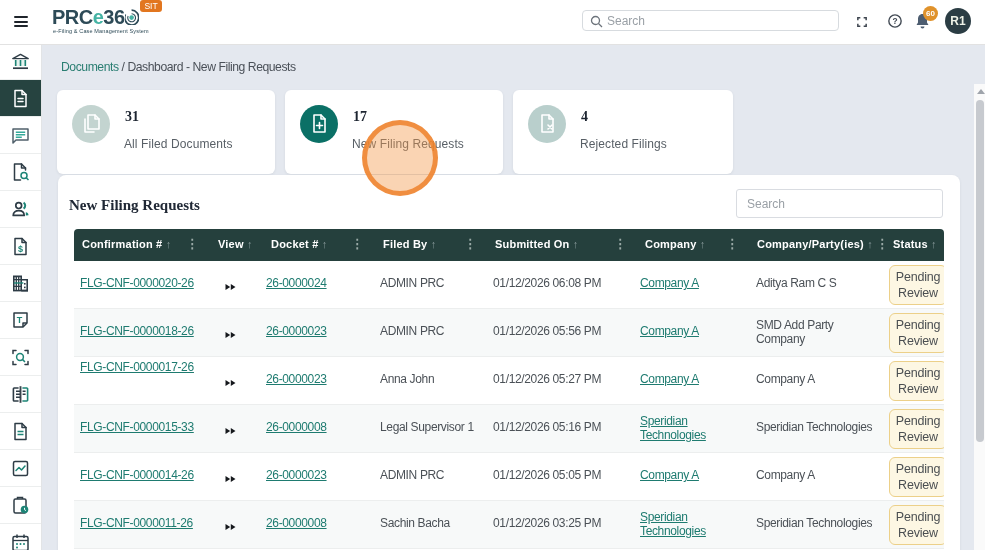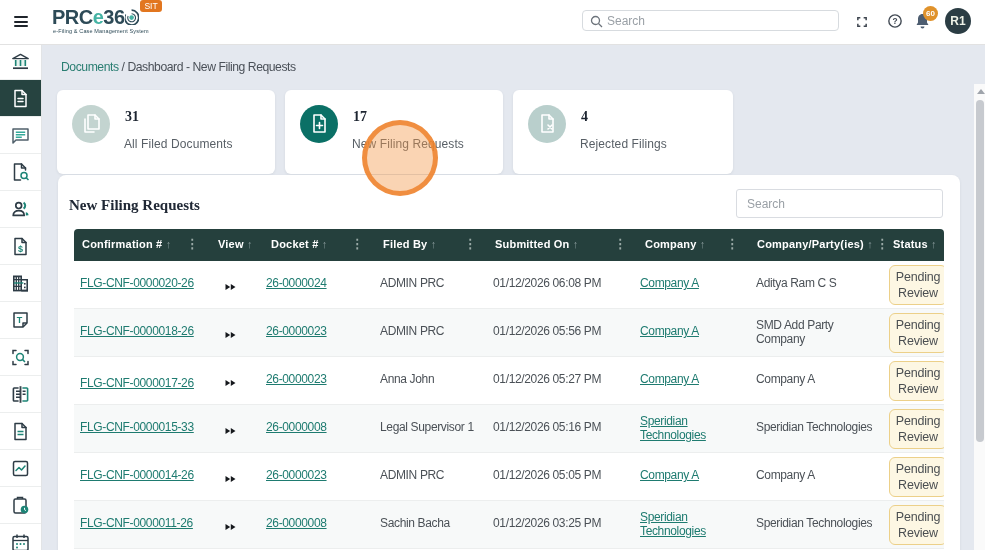--- a/index.html
+++ b/index.html
@@ -165,21 +165,21 @@
           <path d="M0.5 0 L5.2 3 L0.5 6 Z M5.8 0 L10.5 3 L5.8 6 Z" fill="#16191d"></path>
         </svg>
         <span class="c" style="left:192px; top:16px;"><a href="#">26-0000023</a></span>
         <span class="c" style="left:306px; top:16px;">ADMIN PRC</span>
         <span class="c" style="left:419px; top:16px;">01/12/2026 05:56 PM</span>
         <span class="c" style="left:566px; top:16px;"><a href="#">Company A</a></span>
         <span class="c" style="left:682px; top:10px;">SMD Add Party<br>Company</span>
         <div class="chip" style="top:4px;">Pending<br>Review</div>
       </div>
       <div class="row" style="top: 128px;">
-        <span class="c" style="left:6px; top:20px;text-decoration:underline;"><a href="#">FLG-CNF-0000017-26</a></span>
+        <span class="c" style="left:6px; top:4px;text-decoration:underline;"><a href="#">FLG-CNF-0000017-26</a></span>
         <svg width="11" height="6" viewBox="0 0 11 6" style="position:absolute; left:151px; top:22.5px;">
           <path d="M0.5 0 L5.2 3 L0.5 6 Z M5.8 0 L10.5 3 L5.8 6 Z" fill="#16191d"></path>
         </svg>
         <span class="c" style="left:192px; top:16px;"><a href="#">26-0000023</a></span>
         <span class="c" style="left:306px; top:16px;">Anna John</span>
         <span class="c" style="left:419px; top:16px;">01/12/2026 05:27 PM</span>
         <span class="c" style="left:566px; top:16px;"><a href="#">Company A</a></span>
         <span class="c" style="left:682px; top:16px;">Company A</span>
         <div class="chip" style="top:4px;">Pending<br>Review</div>
       </div>

